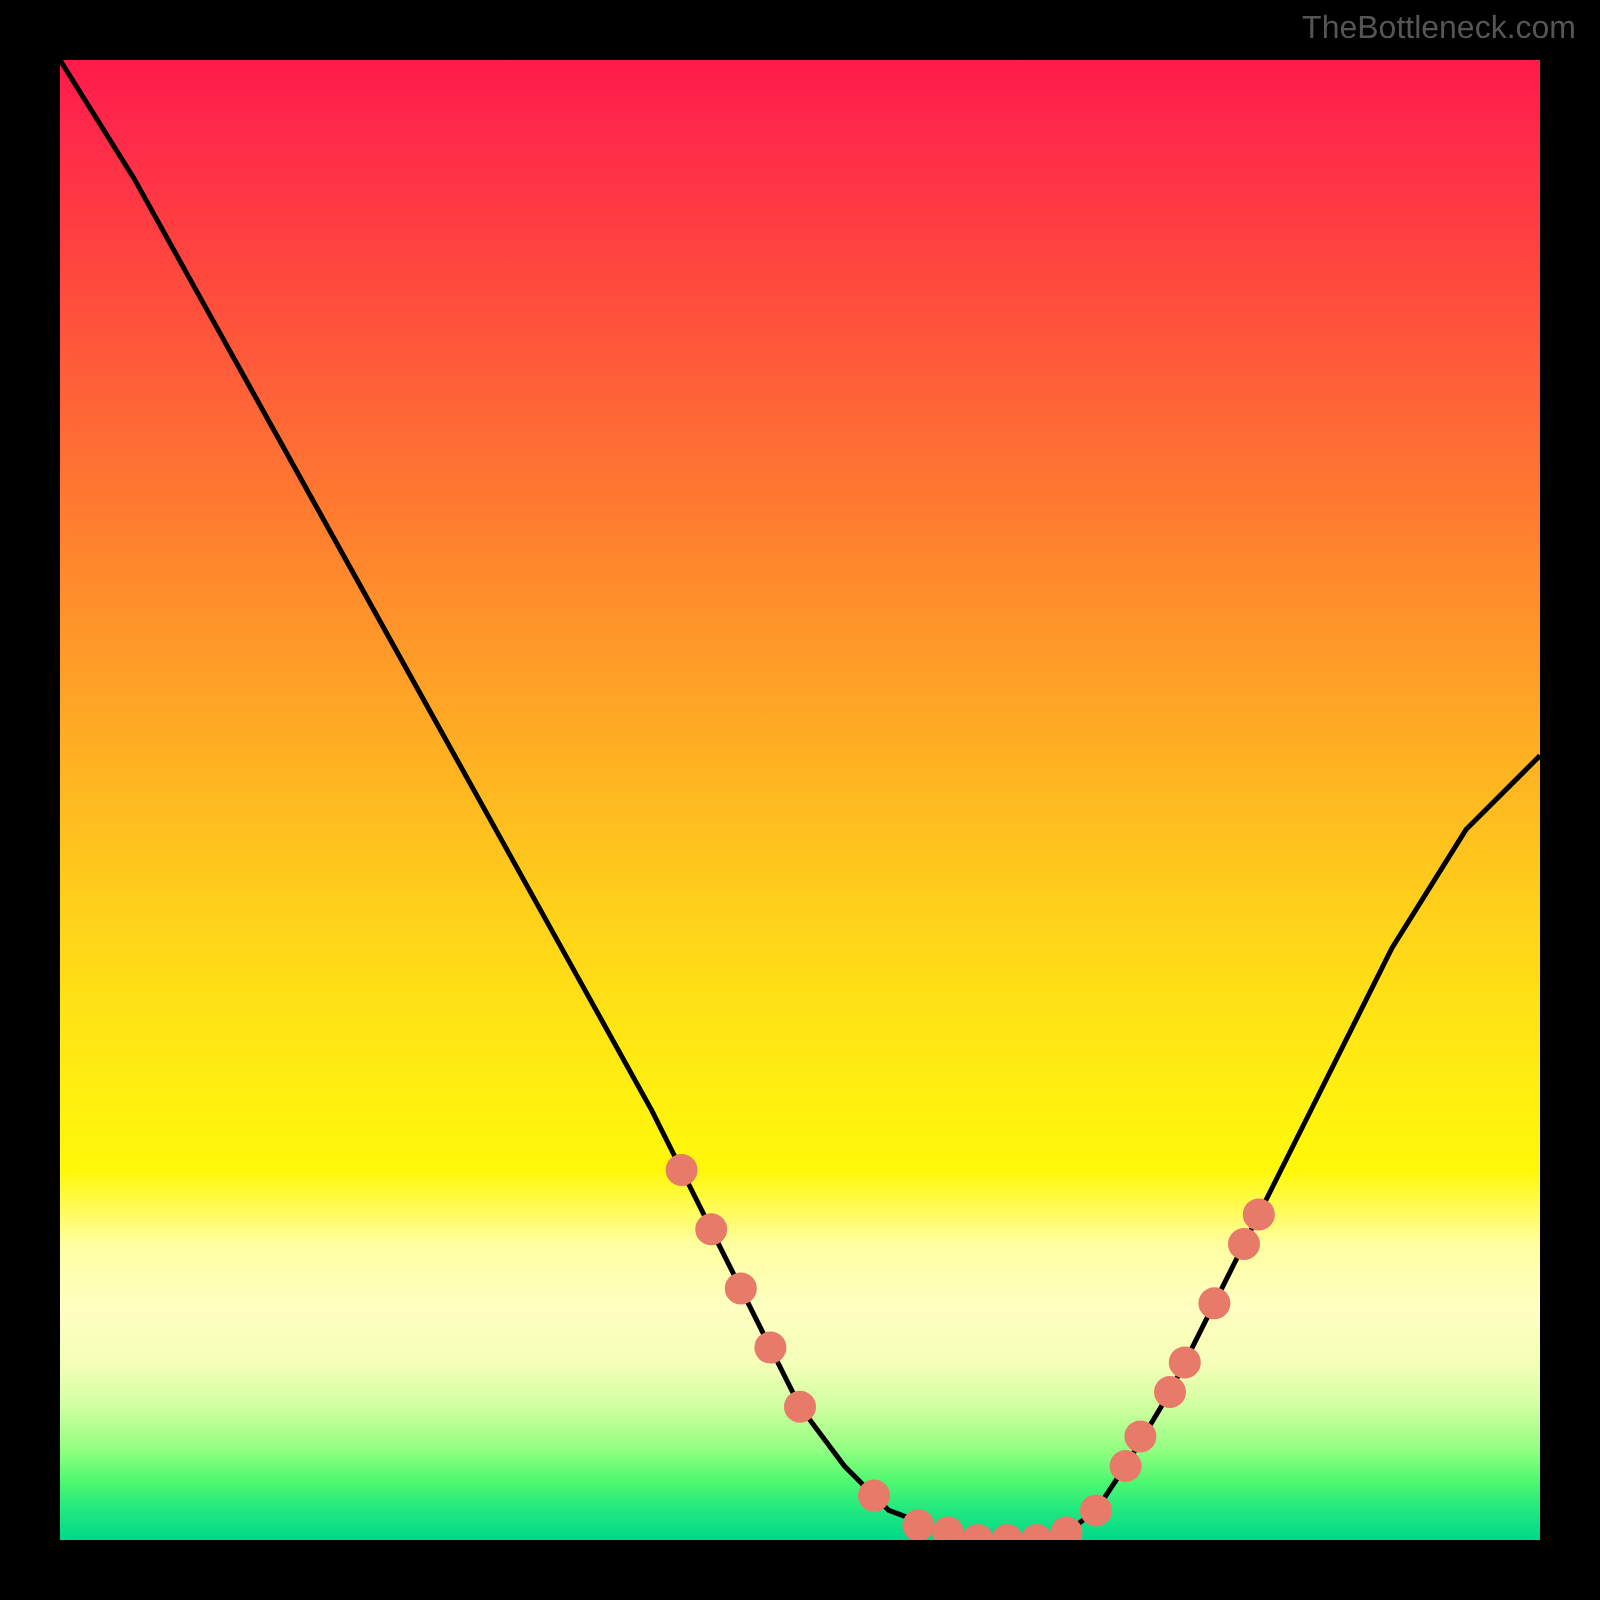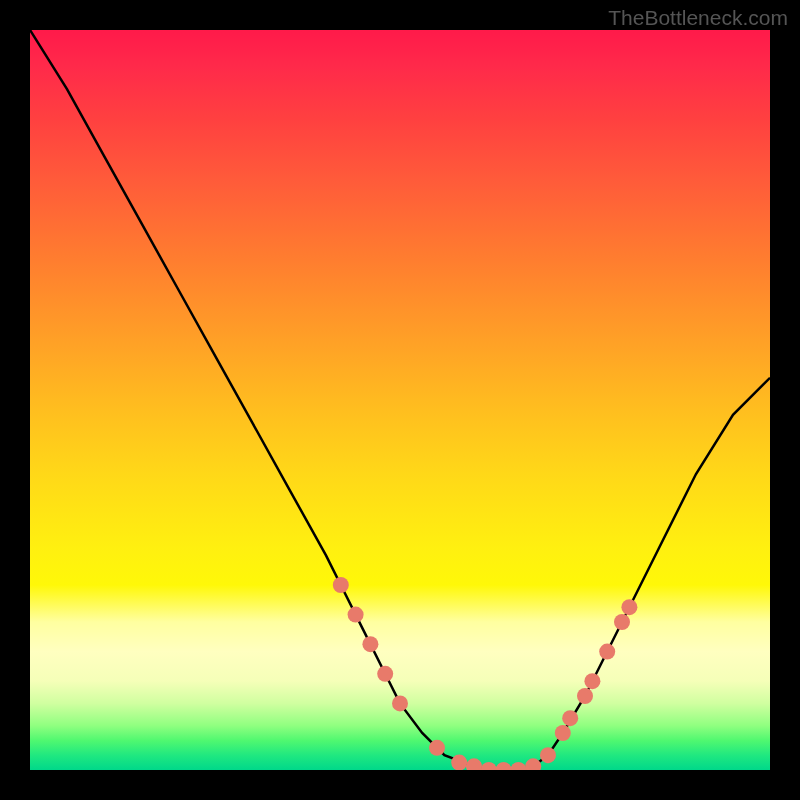--- a/index.html
+++ b/index.html
@@ -8,21 +8,21 @@
     height: 800px;
     background: #000;
     position: relative;
     font-family: Arial, sans-serif;
   }
   .watermark {
     position: absolute;
     top: 6px;
     right: 12px;
     color: #555;
-    font-size: 21px;
+    font-size: 16px;
     font-weight: 500;
     z-index: 10;
   }
   .plot-area {
     position: absolute;
     left: 30px;
     top: 30px;
     width: 740px;
     height: 740px;
     overflow: hidden;

